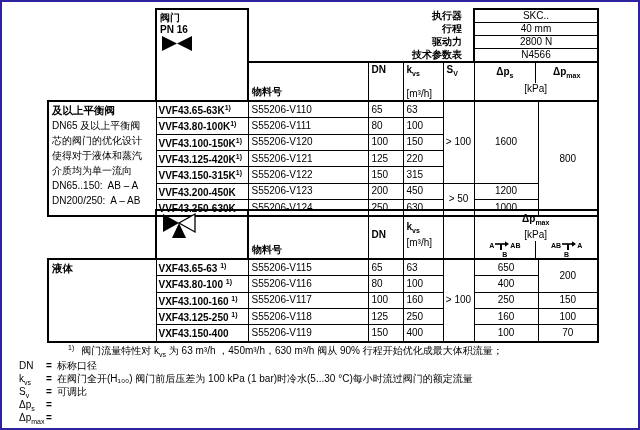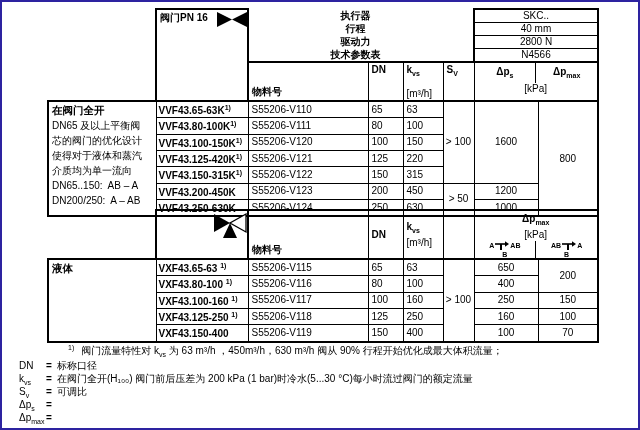--- a/index.html
+++ b/index.html
@@ -9,25 +9,25 @@
 
   table { border-collapse: collapse; table-layout: fixed; position: absolute; }
   td { border:1px solid #000; font-size:10px; line-height:12px; vertical-align:middle; padding:0 0 0 3px; overflow:hidden; }
   .nob { border:none; }
   .b { font-weight:bold; }
   .ctr { text-align:center; padding:0; }
   .b2l{border-left-width:2px}.b2r{border-right-width:2px}.b2t{border-top-width:2px}.b2b{border-bottom-width:2px}
   sub { font-size:7px; }
   sup { font-size:7px; vertical-align:super; }
 
-  .infolabel { border:none; text-align:center; font-weight:bold; padding:0 11px 0 0; }
+  .infolabel { border:none; text-align:right; font-weight:bold; padding:0 11px 0 0; }
   .infoval { text-align:center; padding:0; }
 
   .valvecell { padding:2px 0 0 3px; vertical-align:top; }
-  .valveinner { display:flex; flex-direction:row; height:100%; }
+  .valveinner { display:flex; flex-direction:column; height:100%; }
   .valveinner .grow { flex:1; }
   .vicon { margin:0 0 4px 2px; }
 
   .math { vertical-align:bottom; font-weight:bold; padding:0 0 2px 3px; }
   .dnh { vertical-align:top; font-weight:bold; padding-top:1px; }
   .kvsh { vertical-align:top; padding:1px 0 0 3px; font-weight:bold; }
   .kvs-wrap { display:flex; flex-direction:column; justify-content:space-between; height:36px; }
   .dph { display:flex; flex-direction:column; height:100%; }
   .dph-top { display:flex; height:20px; }
   .dph-top > span { flex:1; text-align:center; font-weight:bold; line-height:18px; }
@@ -119,21 +119,21 @@
           <span><span>Δp</span><sub>s</sub></span>
           <span class="divl"><span>Δp</span><sub>max</sub></span>
         </div>
         <div class="dph-kpa">[kPa]</div>
       </div>
     </td>
   </tr>
 
   <tr style="height:15px">
     <td class="desc b2l b2t b2b" rowspan="7">
-      <div class="t">在阀门全开</div>
+      <div class="t">及以上平衡阀</div>
       <div class="l">DN65 及以上平衡阀</div>
       <div class="l">芯的阀门的优化设计</div>
       <div class="l">使得对于液体和蒸汽</div>
       <div class="l">介质均为单一流向</div>
       <div class="l">DN65..150:  AB – A</div>
       <div class="l">DN200/250:  A – AB</div>
     </td>
     <td class="typ b2t"><span>VVF43.65-63K</span><sup>1)</sup></td>
     <td class="b2t">S55206-V110</td>
     <td class="b2t">65</td>
@@ -300,21 +300,21 @@
 
 <div class="defs">
   <div class="defrow">
     <span class="deflabel"><span>DN</span><sub></sub></span>
     <span class="defeq">=</span>
     <span class="deftext">标称口径</span>
   </div>
   <div class="defrow">
     <span class="deflabel"><span>k</span><sub>vs</sub></span>
     <span class="defeq">=</span>
-    <span class="deftext">在阀门全开(H₁₀₀) 阀门前后压差为 200 kPa (1 bar)时冷水(5...30 °C)每小时流过阀门的额定流量</span>
+    <span class="deftext">在阀门全开(H₁₀₀) 阀门前后压差为 100 kPa (1 bar)时冷水(5...30 °C)每小时流过阀门的额定流量</span>
   </div>
   <div class="defrow">
     <span class="deflabel"><span>S</span><sub>v</sub></span>
     <span class="defeq">=</span>
     <span class="deftext">可调比</span>
   </div>
   <div class="defrow">
     <span class="deflabel"><span>Δp</span><sub>s</sub></span>
     <span class="defeq">=</span>
   </div>

